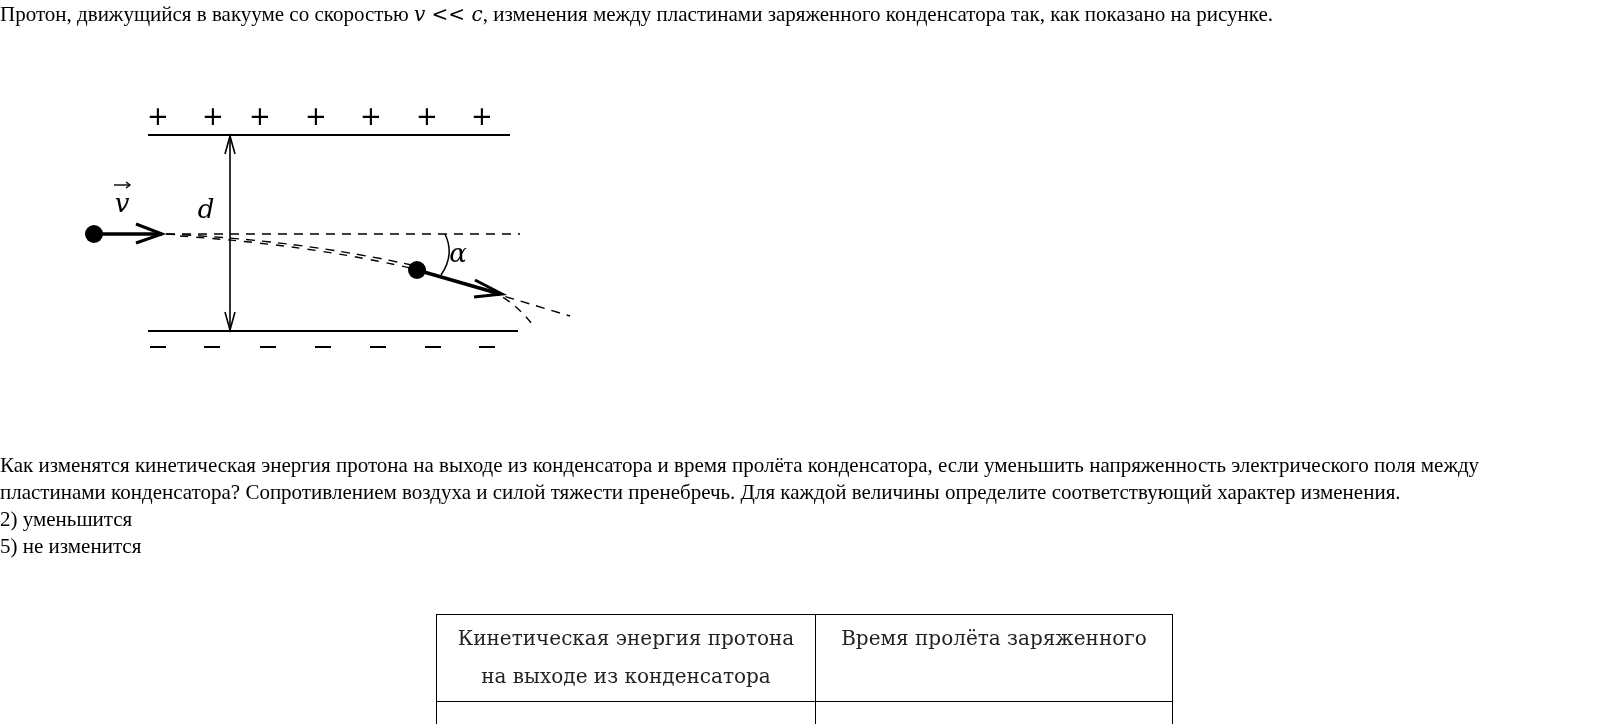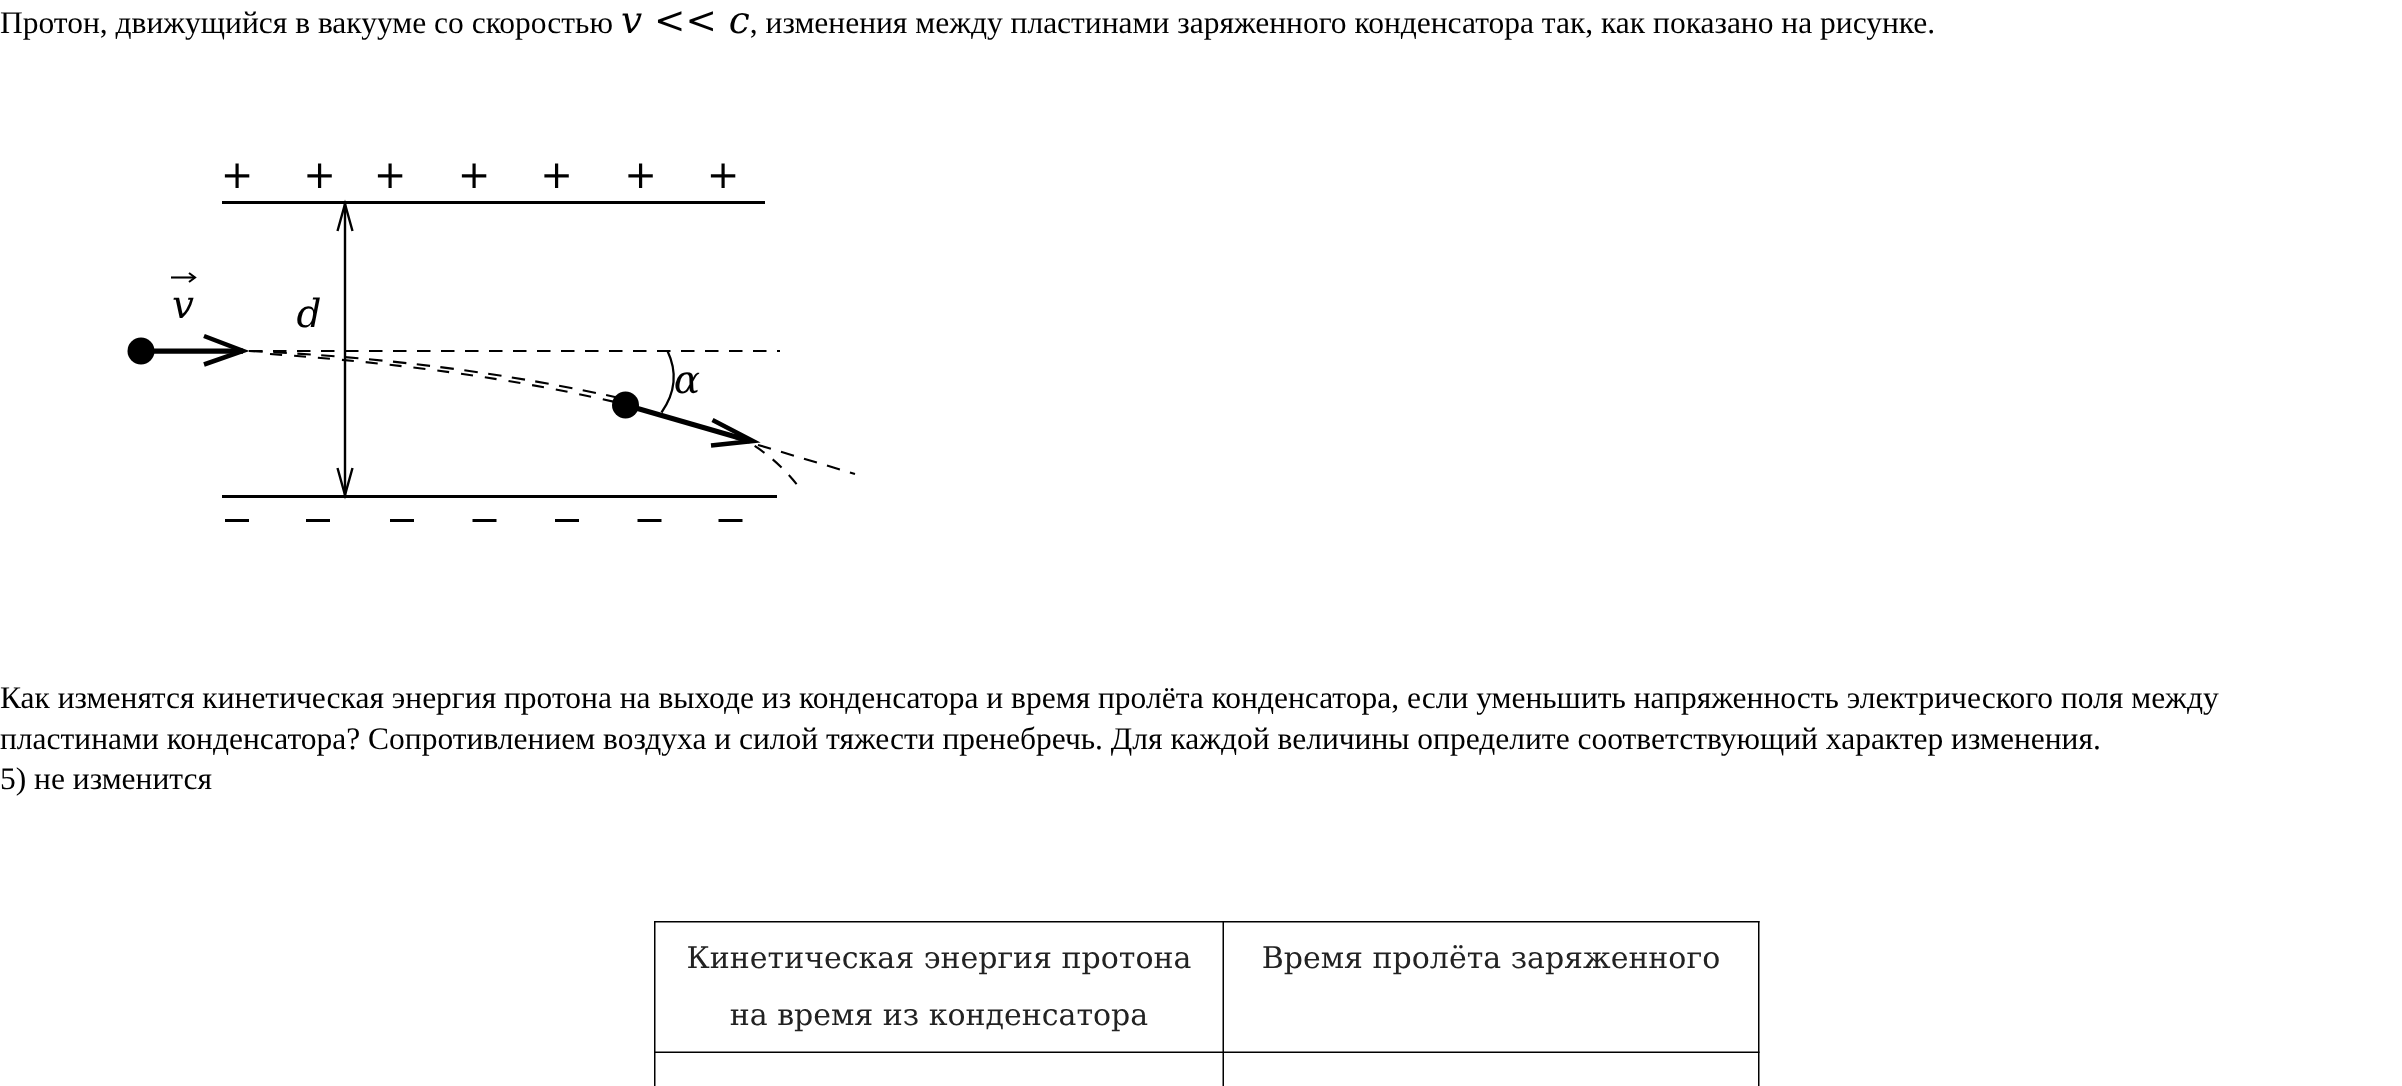--- a/index.html
+++ b/index.html
@@ -2,21 +2,21 @@
 <html><head>
   <meta charset="utf-8">
   <style>
     html, body { margin: 0; padding: 0; background: #ffffff; }
     body {
       width: 1601px; height: 724px; overflow: hidden; position: relative;
       font-family: "Liberation Serif", "DejaVu Serif", serif;
       color: #000; font-size: 21px;
     }
     .intro { position: absolute; left: 0; top: 0; white-space: nowrap; line-height: 28px; }
-    .math { font-style: italic; font-family: "DejaVu Serif", serif; font-size: 25px; }
+    .math { font-style: italic; font-family: "DejaVu Serif", serif; font-size: 20px; }
     .figure { position: absolute; left: 70px; top: 90px; width: 510px; height: 270px; }
     .question { position: absolute; left: 0; top: 452px; width: 1590px; line-height: 27px; }
     .question p { margin: 0; }
     .opt { line-height: 27px; }
     table.answer {
       position: absolute; left: 436px; top: 614px;
       border-collapse: collapse;
       font-family: "DejaVu Serif", serif; font-size: 20px; color: #222;
     }
     table.answer td {
@@ -78,27 +78,28 @@
     <circle cx="347" cy="180" r="9" fill="#000"></circle>
     <line x1="347" y1="180" x2="430" y2="204" stroke="#000" stroke-width="3.5"></line>
     <polyline points="405,190 432,204 404,207" stroke="#000" stroke-width="3" fill="none"></polyline>
     <path d="M375 144 Q 385 165 371 185" stroke="#000" stroke-width="1.5" fill="none"></path>
     <text x="388" y="172" font-family="DejaVu Serif, serif" font-style="italic" font-size="26" text-anchor="middle">α</text>
   </svg>
 </div>
 
 <div class="question">
   <p>Как изменятся кинетическая энергия протона на выходе из конденсатора и время пролёта конденсатора, если уменьшить напряженность электрического поля между пластинами конденсатора? Сопротивлением воздуха и силой тяжести пренебречь. Для каждой величины определите соответствующий характер изменения.</p>
+  <div class="opt">2) уменьшится</div>
   <div class="opt">5) не изменится</div>
 </div>
 
 <table class="answer">
   <tbody>
       <tr>
-    <td class="c1">Кинетическая энергия протона на время из конденсатора</td>
+    <td class="c1">Кинетическая энергия протона на выходе из конденсатора</td>
     <td class="c2">Время пролёта заряженного</td>
   </tr>
   <tr class="ans">
     <td class="c1"></td>
     <td class="c2"></td>
   </tr>
 </tbody>
   </table>
 
 </body></html>

